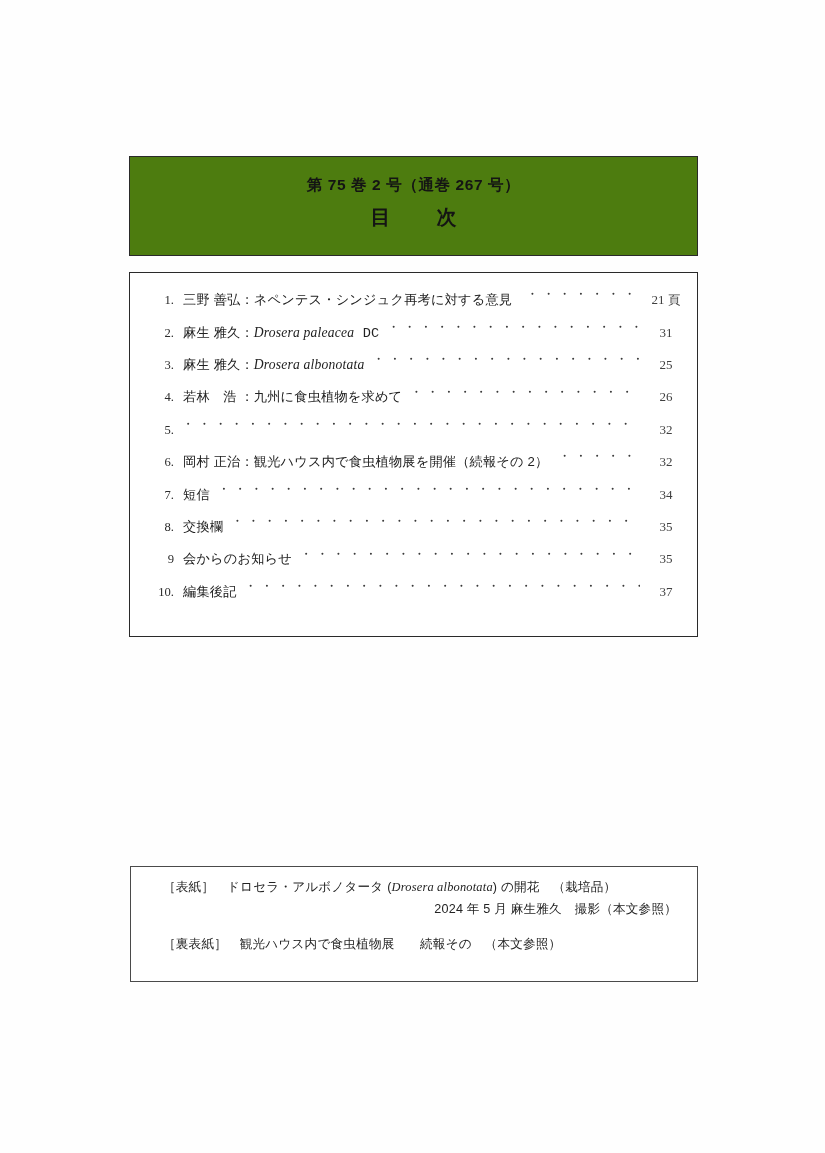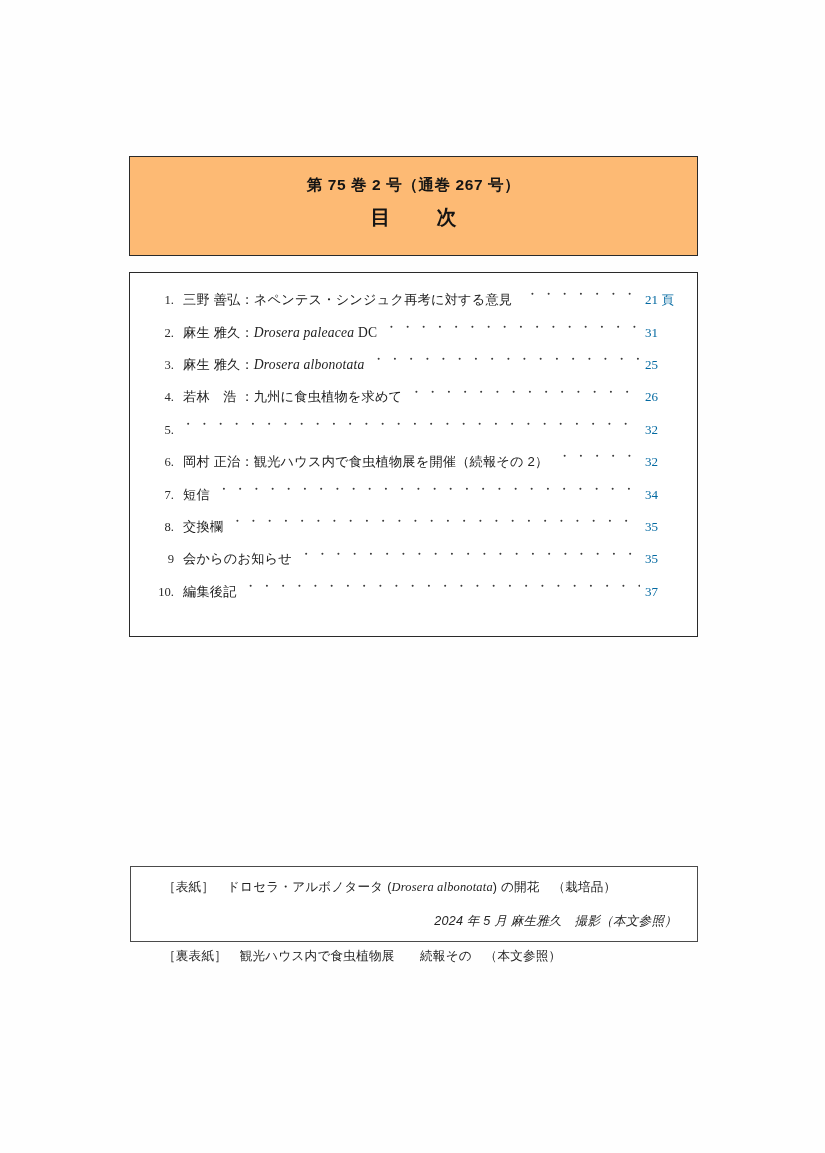--- a/index.html
+++ b/index.html
@@ -24,21 +24,21 @@
 
   
   .header-box {
     position: absolute;
     left: 129px;
     top: 156px;
     width: 569px;
     height: 100px;
     border: 1.4px solid #2a2a2a;
     box-sizing: border-box;
-    background: #fdba74;
+    background: #4d7c0f;
   }
   .volume-line {
     text-align: center;
     margin-top: 18px;
     font-size: 15.5px;
     font-weight: bold;
     letter-spacing: 0.6px;
     color: #141414;
   }
   .mokuji {
@@ -84,21 +84,21 @@
     padding-left: 9px;
     letter-spacing: 0.2px;
     text-align: right;
   }
   .toc-title i {
     font-family: "Liberation Serif", serif;
     font-style: italic;
     font-size: 13.6px;
   }
   .toc-title .roman {
-    font-family: Liberation Serif, serif;
+    font-family: Liberation Mono, monospace;
     font-style: normal;
     font-size: 13.6px;
   }
   .toc-leader {
     flex: 1 1 auto;
     overflow: hidden;
     margin: 0 5px 0 8px;
     position: relative;
     height: 1em;
   }
@@ -107,58 +107,57 @@
     left: 0;
     bottom: 0.06em;
     white-space: nowrap;
     letter-spacing: 4.2px;
     font-size: 12px;
     color: #3a3a3a;
   }
   .toc-page {
     flex: 0 0 auto;
     width: 42px;
-    text-align: left;
+    text-align: center;
     font-family: "Liberation Serif", serif;
     font-size: 13px;
-    color: #0369a1;
+    color: #404040;
   }
   .toc-page .unit {
     font-family: "Liberation Sans", sans-serif;
     font-size: 12.4px;
   }
   
   .toc-row[data-lead="a"] .toc-leader { margin-left: 14px; }
   .toc-row[data-lead="b"] .toc-leader { margin-left: 10px; }
 
   
   .caption-box {
     position: absolute;
     left: 130px;
     top: 866px;
     width: 568px;
-    height: 76px;
+    height: 116px;
     border: 1.2px solid #4a4a4a;
     box-sizing: border-box;
     background: #ffffff;
     padding: 14px 18px 0 18px;
   }
   .cap-line {
     font-size: 12.6px;
     color: #242424;
     letter-spacing: 0.2px;
     line-height: 1.0;
     white-space: nowrap;
   }
   .cap-line.first { margin-left: 14px; }
   .cap-line.second {
     text-align: right;
-    margin-top: 21px;
+    margin-top: 9px;
     margin-right: 2px;
-    font-style: italic;
   }
   .cap-line.third { margin-left: 14px; margin-top: 23px; }
   .cap-line i {
     font-family: "Liberation Serif", serif;
     font-style: italic;
     font-size: 12.4px;
   }
 </style>
 </head>
 <body>

